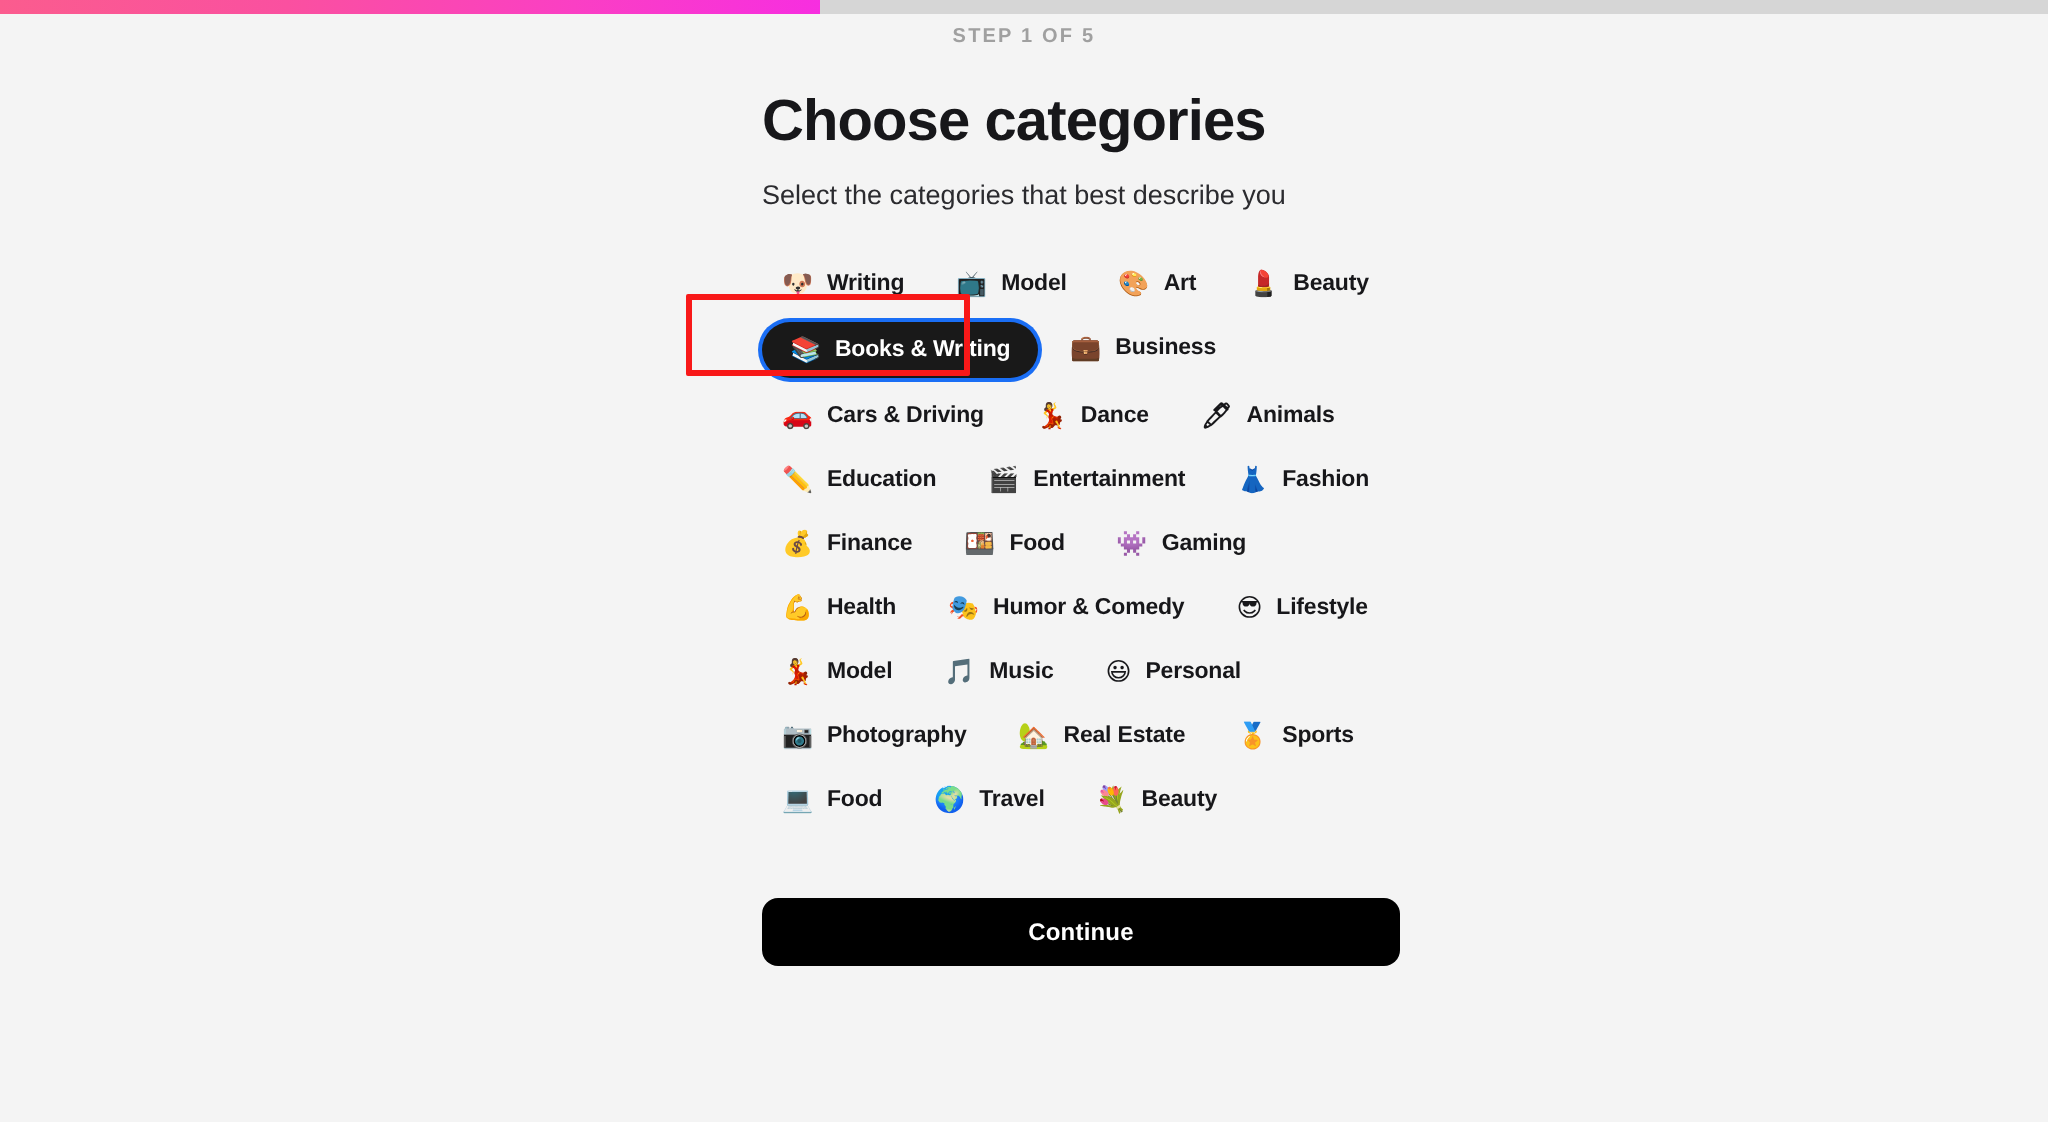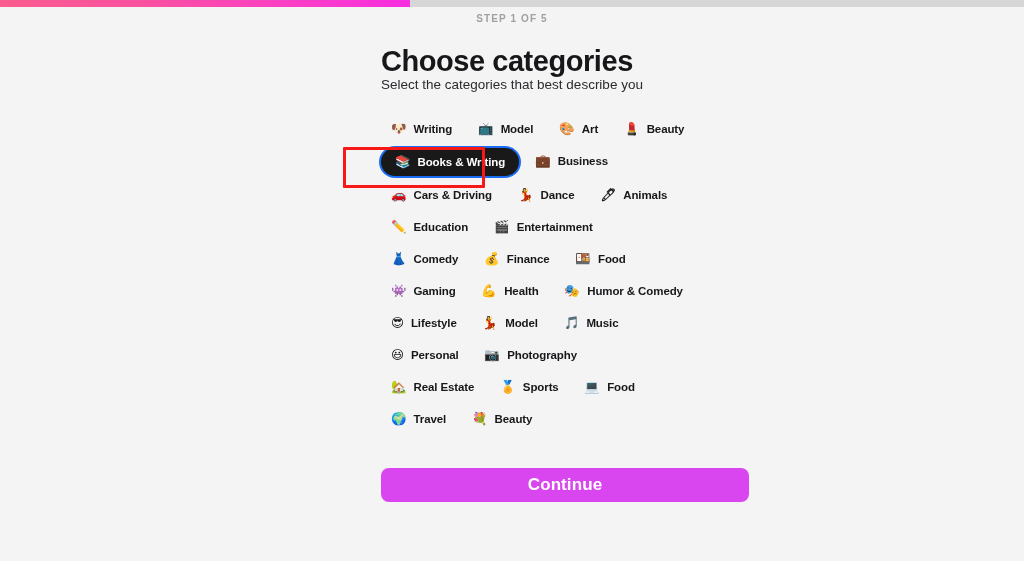--- a/index.html
+++ b/index.html
@@ -62,20 +62,21 @@
 
   .page-title {
     font-size: 29px;
     line-height: 30px;
     font-weight: 700;
     letter-spacing: -0.45px;
     color: #17171a;
   }
 
   .page-subtitle {
+    margin-top: 13px;
     font-size: 13.5px;
     line-height: 18px;
     font-weight: 400;
     color: #2b2b2f;
   }
 
   
   .chips {
     margin-top: 19px;
     display: flex;
@@ -135,28 +136,28 @@
   
   .continue-wrap {
     width: 320px;
     margin: 0 auto;
     padding-left: 29px;
     margin-top: 33px;
   }
 
   .continue-button {
     display: block;
-    width: 368px;
+    width: 319px;
     height: 34px;
     border: none;
     border-radius: 8px;
-    background: #d946ef;
+    background: #000000;
     color: #ffffff;
     font-family: inherit;
-    font-size: 17px;
+    font-size: 12px;
     font-weight: 700;
     letter-spacing: 0.1px;
     cursor: pointer;
   }
 </style>
 </head>
 <body>
 
 <div class="progress-track">
   <div class="progress-fill" style="width: 40%;"></div>
@@ -211,21 +212,21 @@
         <button class="chip" aria-pressed="false">
           <span class="emoji">✏️</span>
           <span>Education</span>
         </button>
         <button class="chip" aria-pressed="false">
           <span class="emoji">🎬</span>
           <span>Entertainment</span>
         </button>
         <button class="chip" aria-pressed="false">
           <span class="emoji">👗</span>
-          <span>Comedy</span>
+          <span>Fashion</span>
         </button>
         <button class="chip" aria-pressed="false">
           <span class="emoji">💰</span>
           <span>Finance</span>
         </button>
         <button class="chip" aria-pressed="false">
           <span class="emoji">🍱</span>
           <span>Food</span>
         </button>
         <button class="chip" aria-pressed="false">

